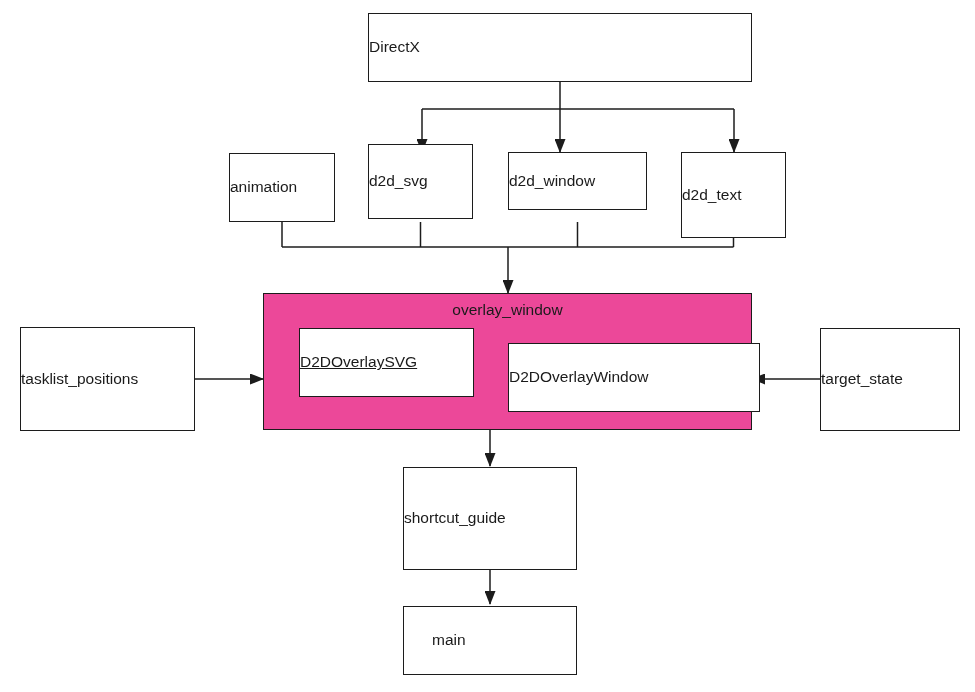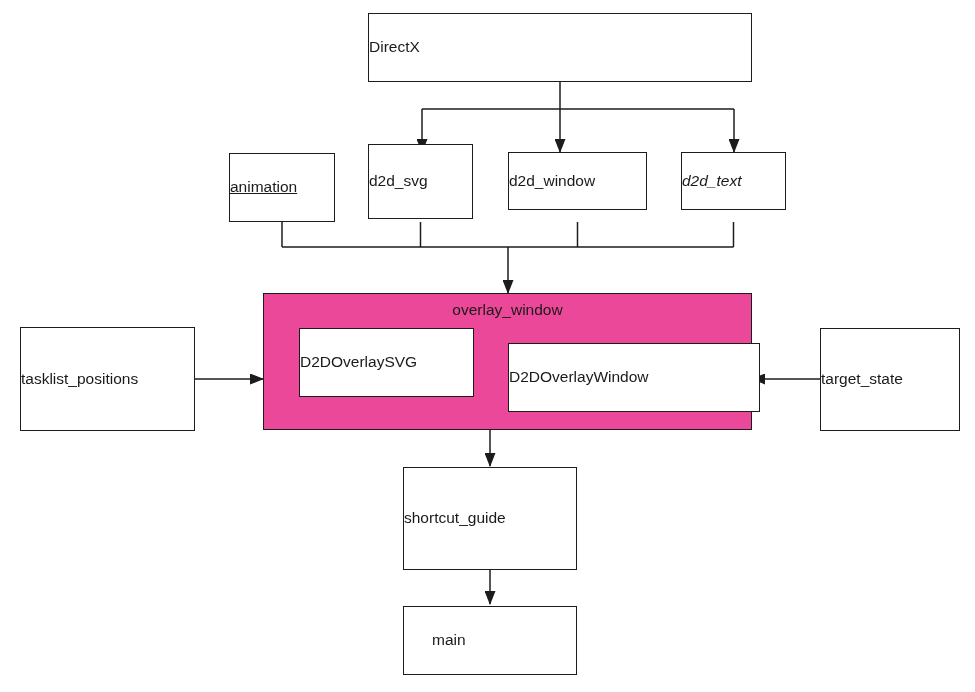--- a/index.html
+++ b/index.html
@@ -71,39 +71,39 @@
     <path d="M820,379 H752" marker-end="url(#arrow)"></path>
 
     <path d="M490,430 V466" marker-end="url(#arrow)"></path>
     <path d="M490,570 V604" marker-end="url(#arrow)"></path>
   </svg>
 
   <div class="node" style="left:368px; top:13px; width:384px; height:69px;">
     <span>DirectX</span>
   </div>
 
-  <div class="node" style="left:229px; top:153px; width:106px; height:69px;text-decoration:underline;">
+  <div class="node" style="left:229px; top:153px; width:106px; height:69px;">
     <span>animation</span>
   </div>
 
   <div class="node" style="left:368px; top:144px; width:105px; height:75px;">
     <span>d2d_svg</span>
   </div>
 
   <div class="node" style="left:508px; top:152px; width:139px; height:58px;">
     <span>d2d_window</span>
   </div>
 
-  <div class="node" style="left:681px; top:152px; width:105px; height:58px;font-style:italic;">
+  <div class="node" style="left:681px; top:152px; width:105px; height:86px;">
     <span>d2d_text</span>
   </div>
 
   <div class="container-node" style="left:263px; top:293px; width:489px; height:137px;">
     <div class="container-label">overlay_window</div>
-    <div class="node" style="left:35px; top:34px; width:175px; height:69px;">
+    <div class="node" style="left:35px; top:34px; width:175px; height:69px;text-decoration:underline;">
       <span>D2DOverlaySVG</span>
     </div>
     <div class="node" style="left:244px; top:49px; width:252px; height:69px;">
       <span>D2DOverlayWindow</span>
     </div>
   </div>
 
   <div class="node" style="left:20px; top:327px; width:175px; height:104px;">
     <span>tasklist_positions</span>
   </div>

